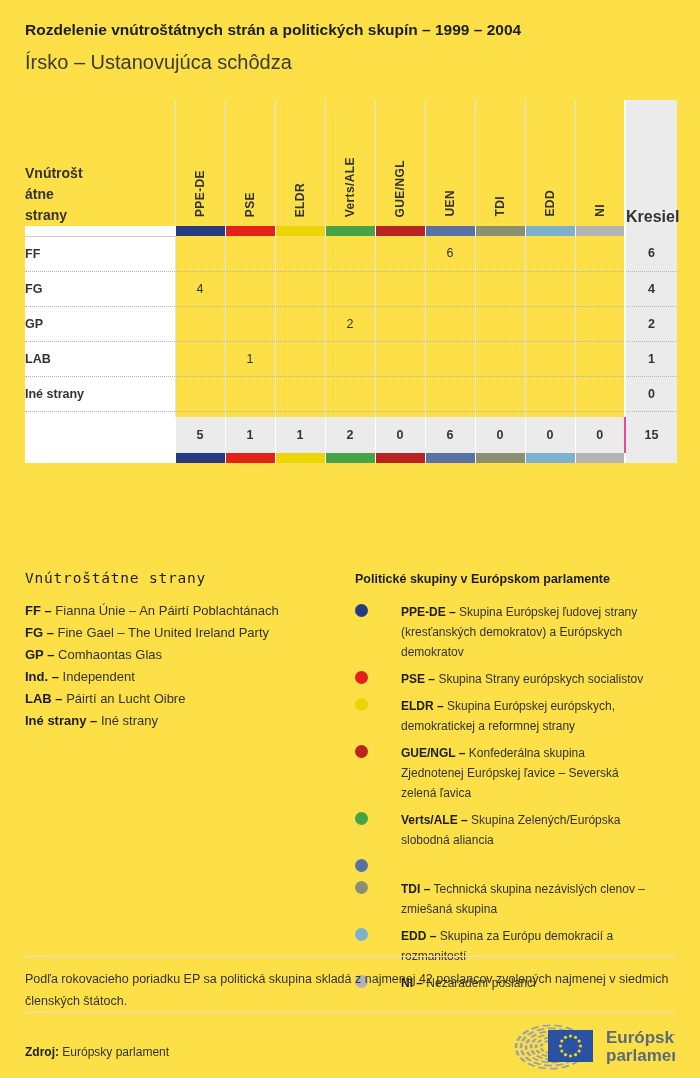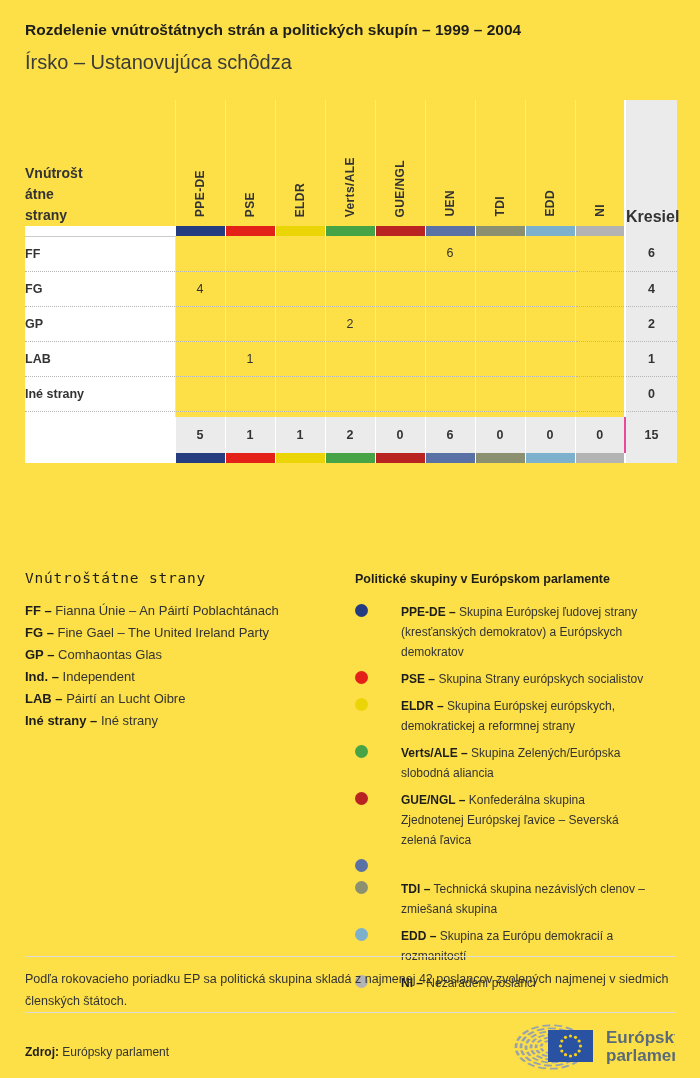--- a/index.html
+++ b/index.html
@@ -244,26 +244,26 @@
         </div>
       <div class="gitem">
           <span class="dot" style="background-color: rgb(227, 33, 25);"></span>
           <span><b>PSE –</b> <span>Skupina Strany európskych socialistov</span></span>
         </div>
       <div class="gitem">
           <span class="dot" style="background-color: rgb(236, 213, 7);"></span>
           <span><b>ELDR –</b> <span>Skupina Európskej európskych, demokratickej a reformnej strany</span></span>
         </div>
       <div class="gitem">
+          <span class="dot" style="background-color: rgb(185, 36, 35);"></span>
+          <span><b>GUE/NGL –</b> <span>Konfederálna skupina Zjednotenej Európskej ľavice – Severská zelená ľavica</span></span>
+        </div>
+      <div class="gitem">
           <span class="dot" style="background-color: rgb(70, 164, 71);"></span>
           <span><b>Verts/ALE –</b> <span>Skupina Zelených/Európska slobodná aliancia</span></span>
-        </div>
-      <div class="gitem">
-          <span class="dot" style="background-color: rgb(185, 36, 35);"></span>
-          <span><b>GUE/NGL –</b> <span>Konfederálna skupina Zjednotenej Európskej ľavice – Severská zelená ľavica</span></span>
         </div>
       <div class="gitem">
           <span class="dot" style="background-color: rgb(90, 113, 165);"></span>
         </div>
       <div class="gitem">
           <span class="dot" style="background-color: rgb(139, 145, 112);"></span>
           <span><b>TDI –</b> <span>Technická skupina nezávislých clenov – zmiešaná skupina</span></span>
         </div>
       <div class="gitem">
           <span class="dot" style="background-color: rgb(125, 176, 205);"></span>

